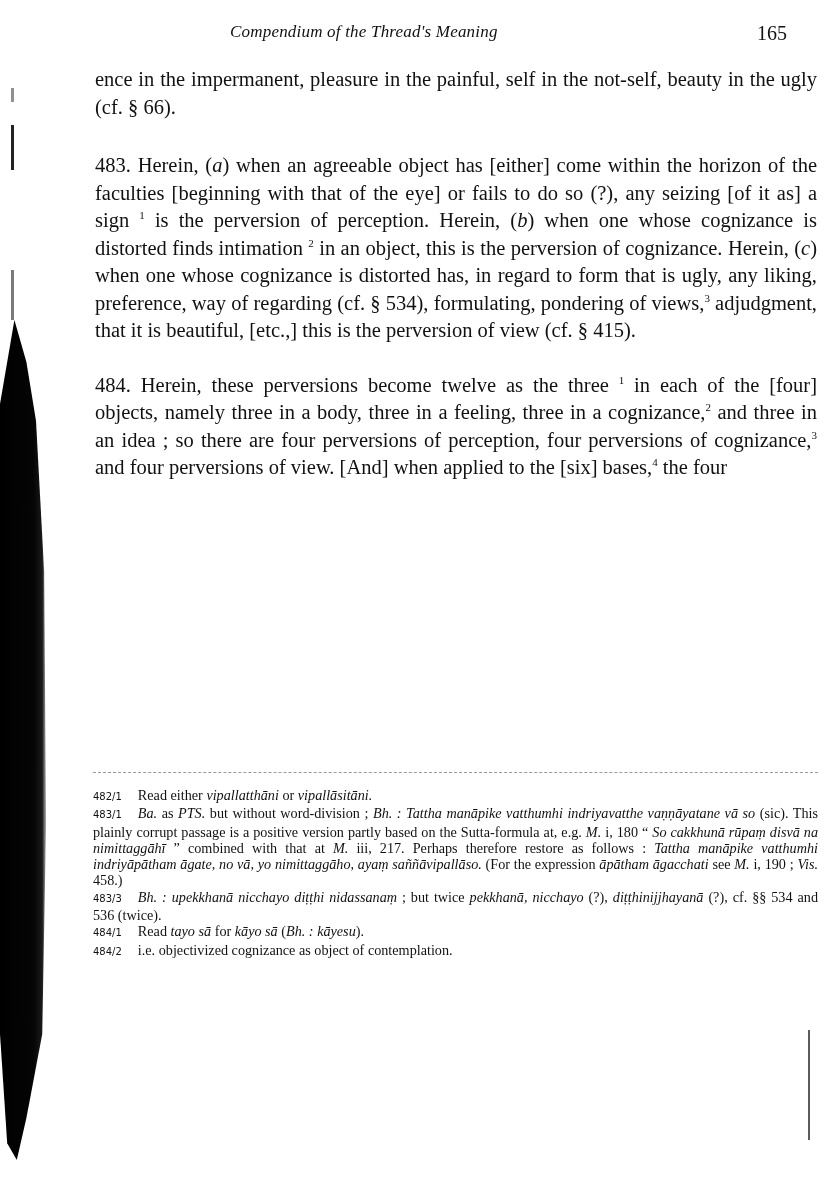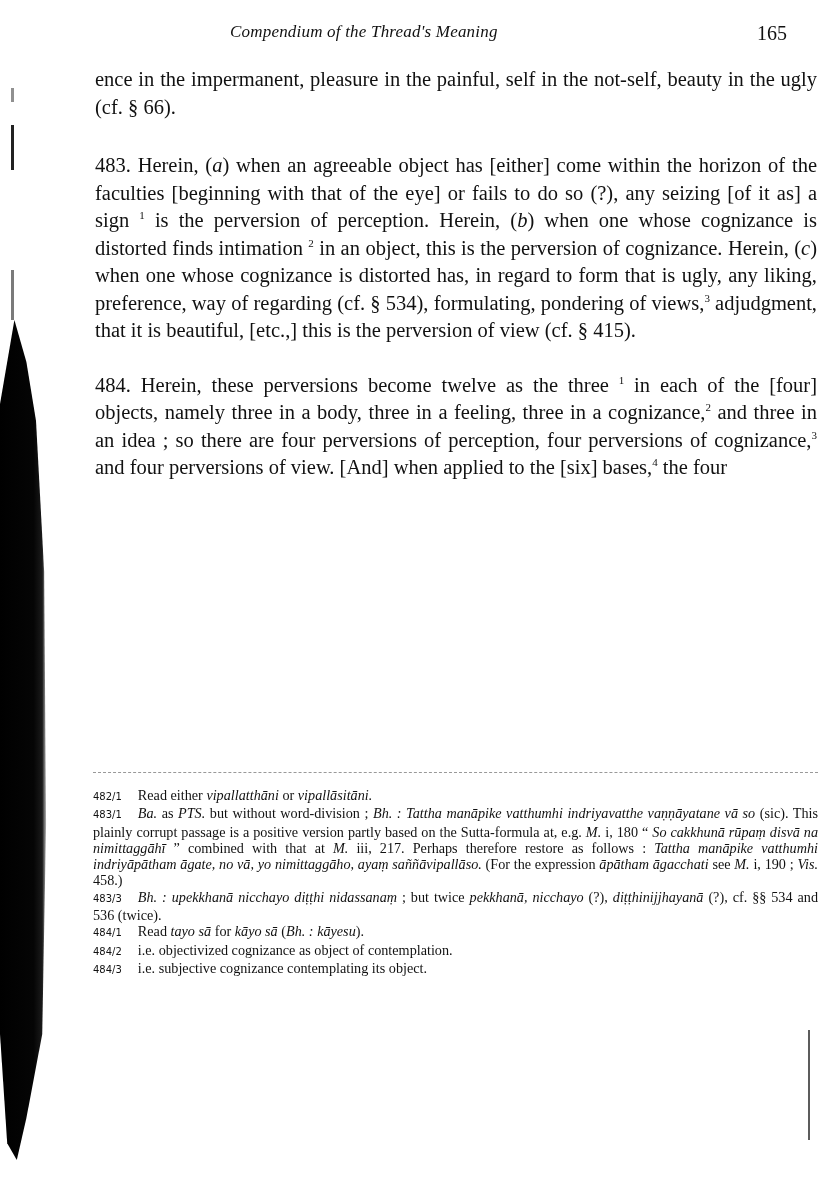--- a/index.html
+++ b/index.html
@@ -51,14 +51,13 @@
 </div>
 
 <div class="rule"></div>
 
 <div class="notes">
   <p class="note"><b>482/1</b><span>Read either </span><i>vipallatthāni</i><span> or </span><i>vipallāsitāni.</i></p>
   <p class="note"><b>483/1</b><i>Ba.</i><span> as </span><i>PTS.</i><span> but without word-division ; </span><i>Bh. : Tattha manāpike vatthumhi indriyavatthe vaṇṇāyatane vā so</i><span> (sic).  This plainly corrupt passage is a positive version partly based on the Sutta-formula at, e.g. </span><i>M.</i><span> i, 180 “ </span><i>So cakkhunā rūpaṃ disvā na nimittaggāhī</i><span> ” combined with that at </span><i>M.</i><span> iii, 217.  Perhaps therefore restore as follows :  </span><i>Tattha manāpike vatthumhi indriyāpātham āgate, no vā, yo nimittaggāho, ayaṃ saññāvipallāso.</i><span>  (For the expression </span><i>āpātham āgacchati</i><span> see </span><i>M.</i><span> i, 190 ;  </span><i>Vis.</i><span> 458.)</span></p>
   <p class="note"><b>483/3</b><i>Bh. : upekkhanā nicchayo diṭṭhi nidassanaṃ</i><span> ;  but twice </span><i>pekkhanā, nicchayo</i><span> (?), </span><i>diṭṭhinijjhayanā</i><span> (?), cf. §§ 534 and 536 (twice).</span></p>
   <p class="note"><b>484/1</b><span>Read </span><i>tayo sā</i><span> for </span><i>kāyo sā</i><span> (</span><i>Bh. : kāyesu</i><span>).</span></p>
   <p class="note"><b>484/2</b><span>i.e. objectivized cognizance as object of contemplation.</span></p>
-  <p class="note"><b>484/3</b><span>i.e. subjective cognizance contemplating its object.</span></p>
 </div>
 
 </body></html>

